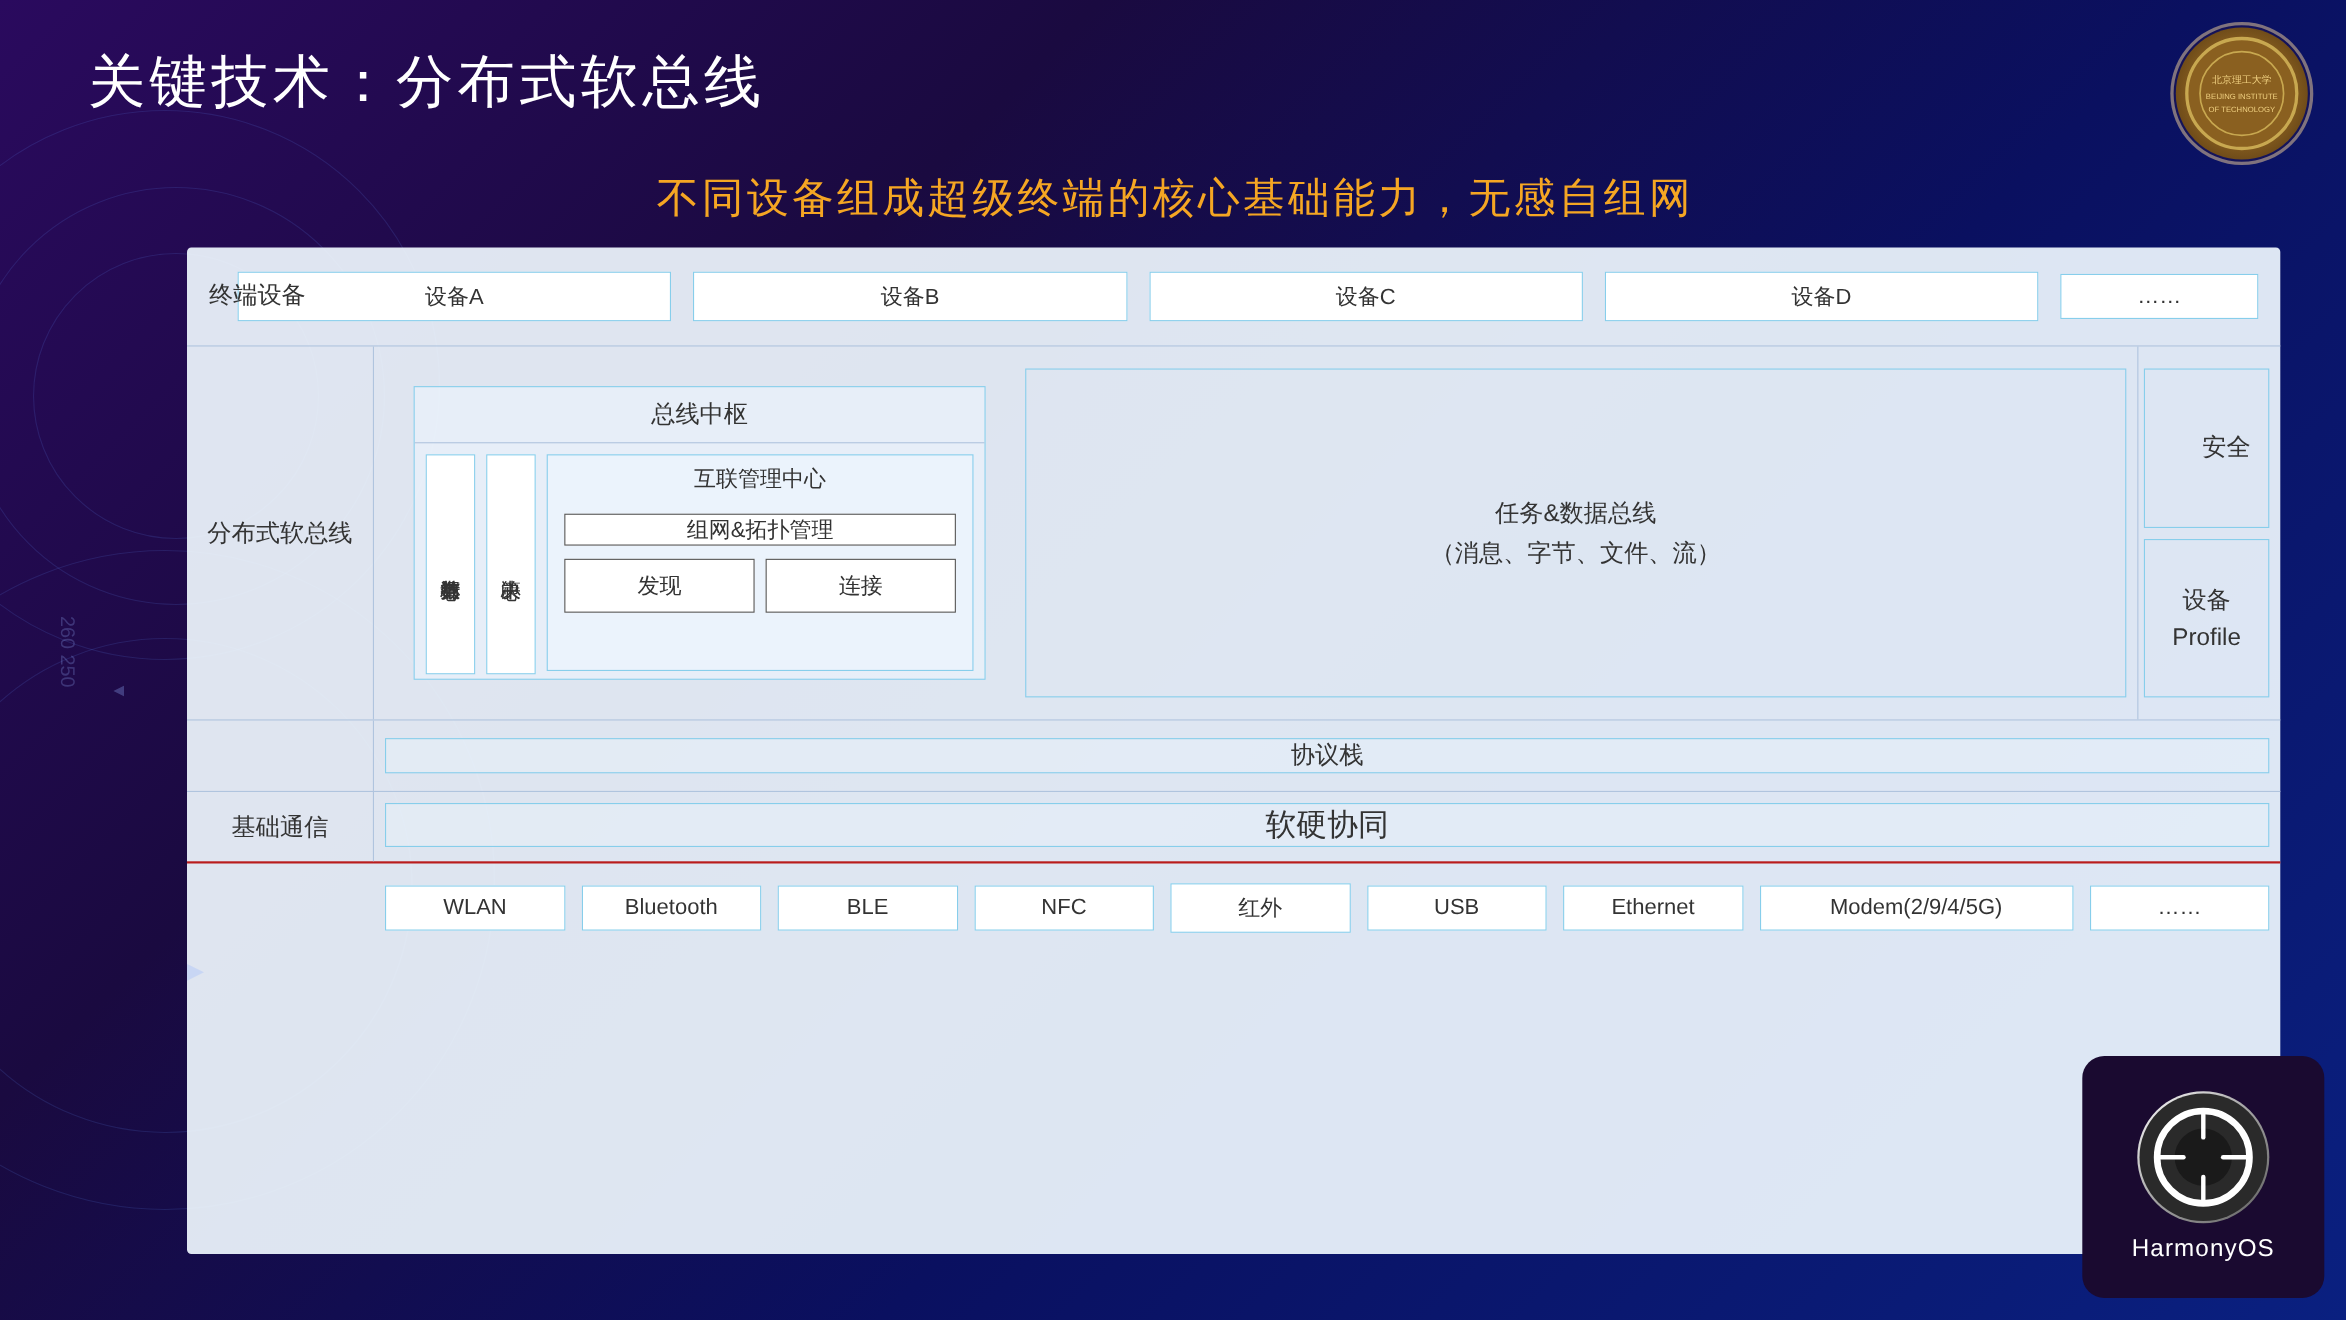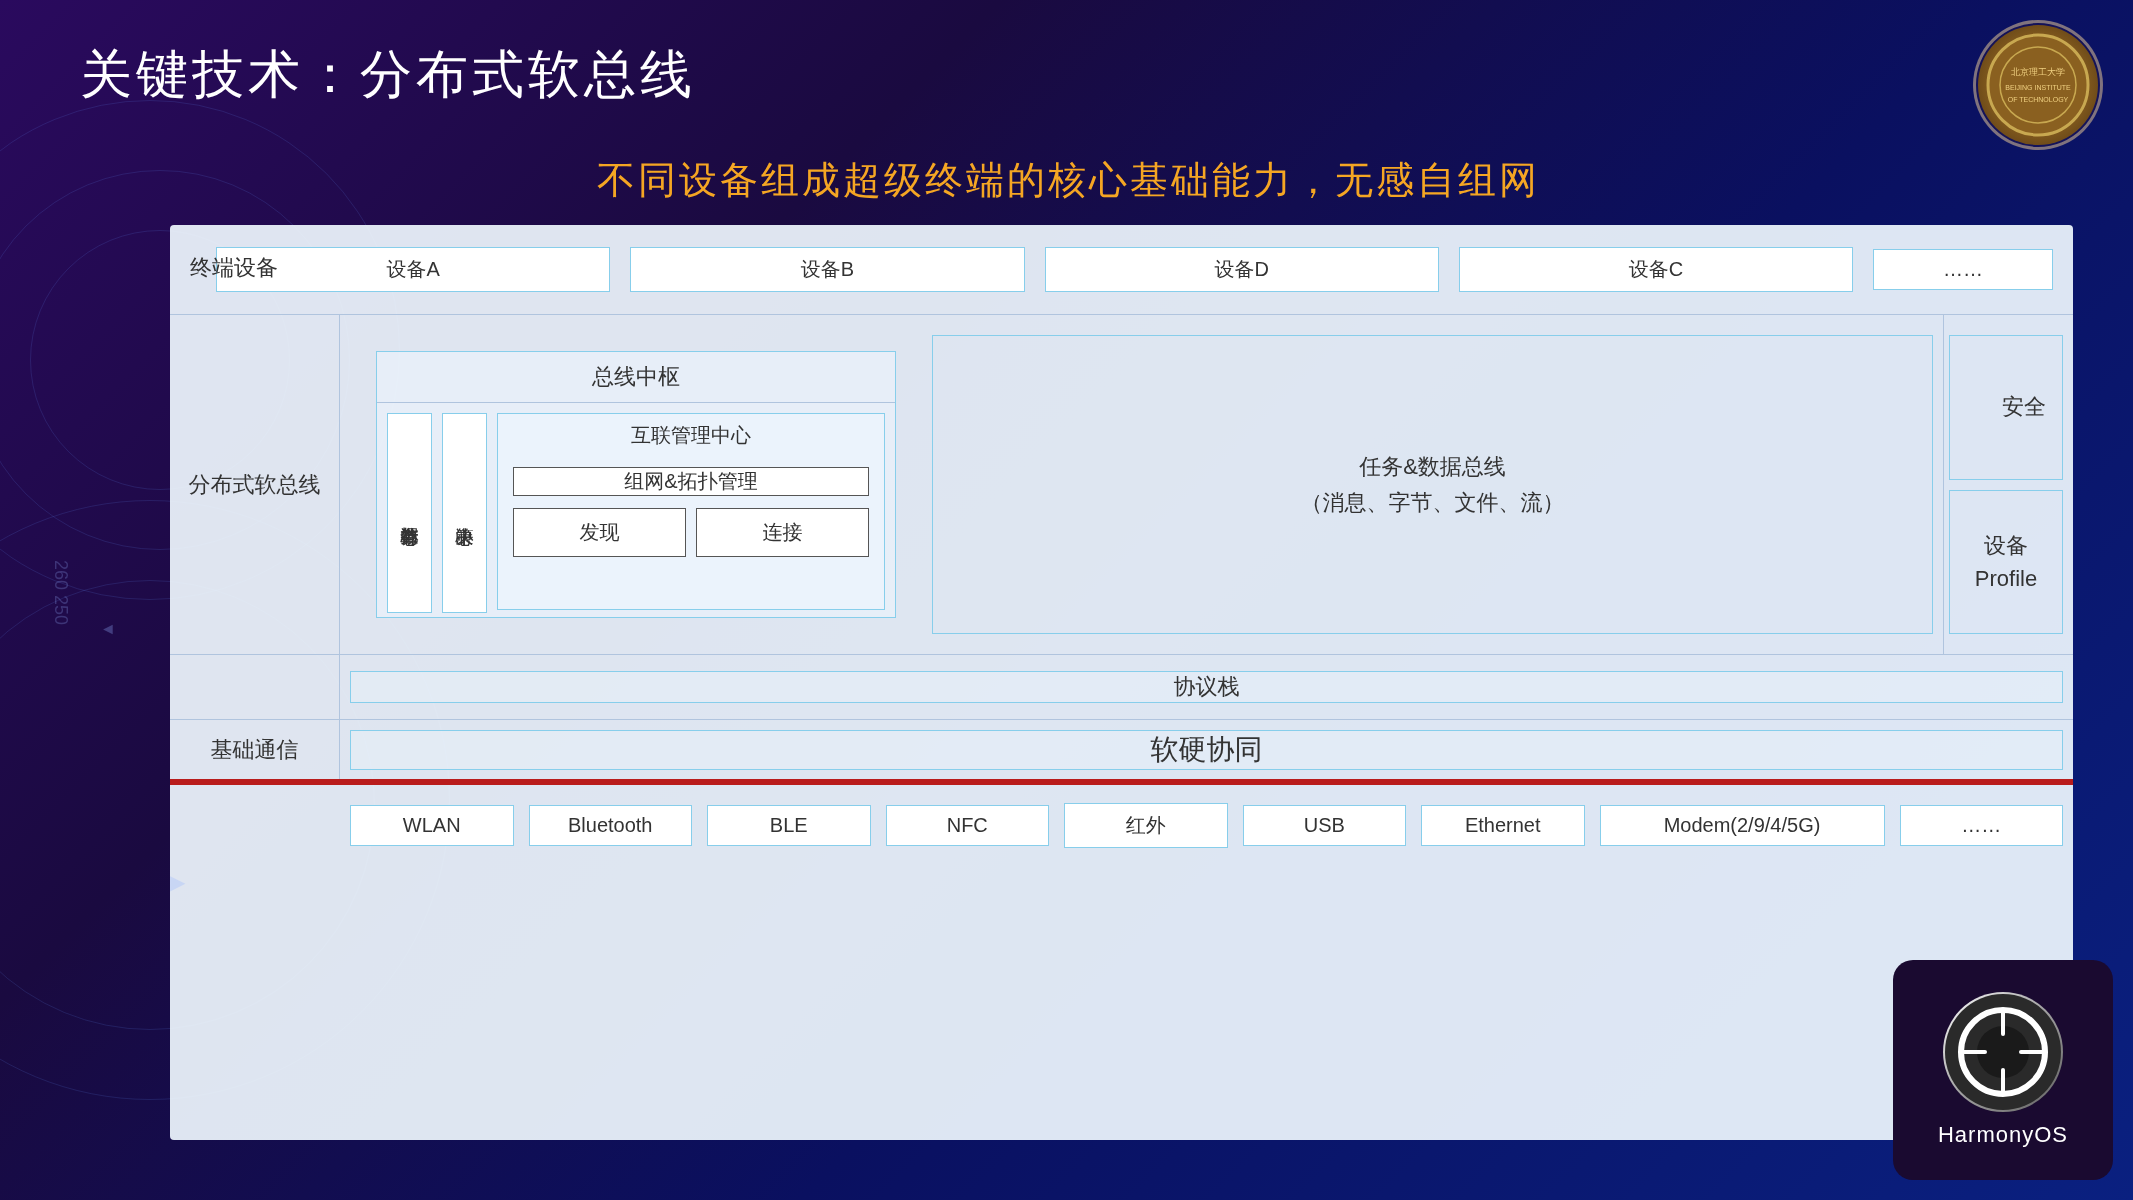--- a/index.html
+++ b/index.html
@@ -268,21 +268,21 @@
       border: 1px solid #87ceeb;
       display: flex;
       align-items: center;
       justify-content: center;
       font-size: 22px;
       color: #333;
       background: rgba(240,248,255,0.3);
     }
     .hw-coord-row {
       height: 65px;
-      border-bottom: 6px solid #b91c1c;
+      border-bottom: 2px solid #b91c1c;
       display: flex;
       align-items: flex-start;
     }
     .hw-coord-label-col {
       width: 170px;
       border-right: 1px solid #b0c4de;
       height: 100%;
       display: flex;
       align-items: center;
       justify-content: center;
@@ -376,22 +376,22 @@
 
 <div class="subtitle">不同设备组成超级终端的核心基础能力，无感自组网</div>
 
 <div class="diagram-container">
   <div class="diagram-inner">
 
     <div class="devices-row" style="position:relative;padding-left:46px;">
       <span class="devices-label">终端设备</span>
       <div class="device-box">设备A</div>
       <div class="device-box">设备B</div>
+      <div class="device-box">设备C</div>
       <div class="device-box">设备D</div>
-      <div class="device-box">设备C</div>
       <div class="device-box-dots">……</div>
     </div>
 
     <div class="middle-section">
 
       <div class="left-label-col">分布式软总线</div>
 
       <div class="bus-hub">
         <div class="bus-hub-title">总线中枢</div>
         <div style="position:relative; height: calc(100% - 48px);">

